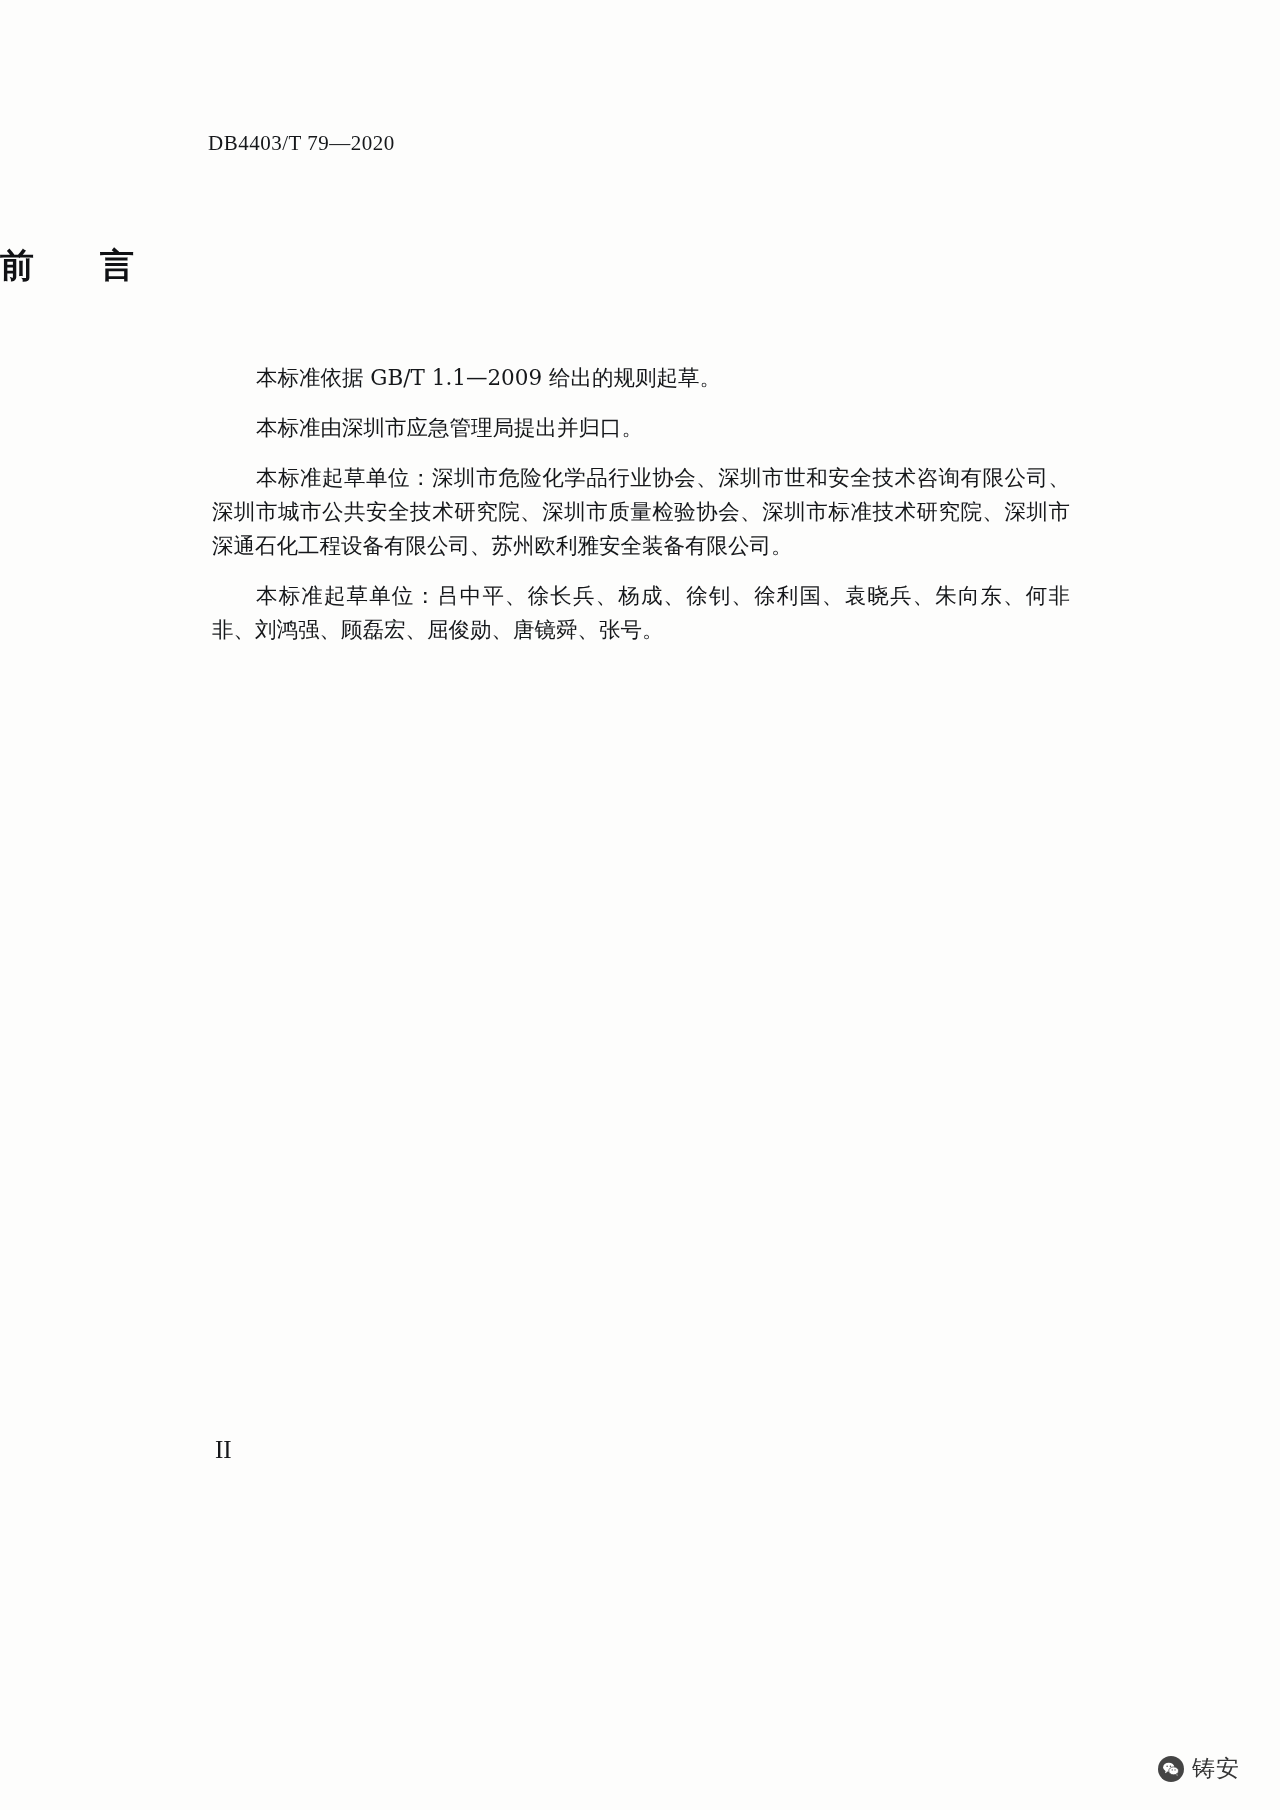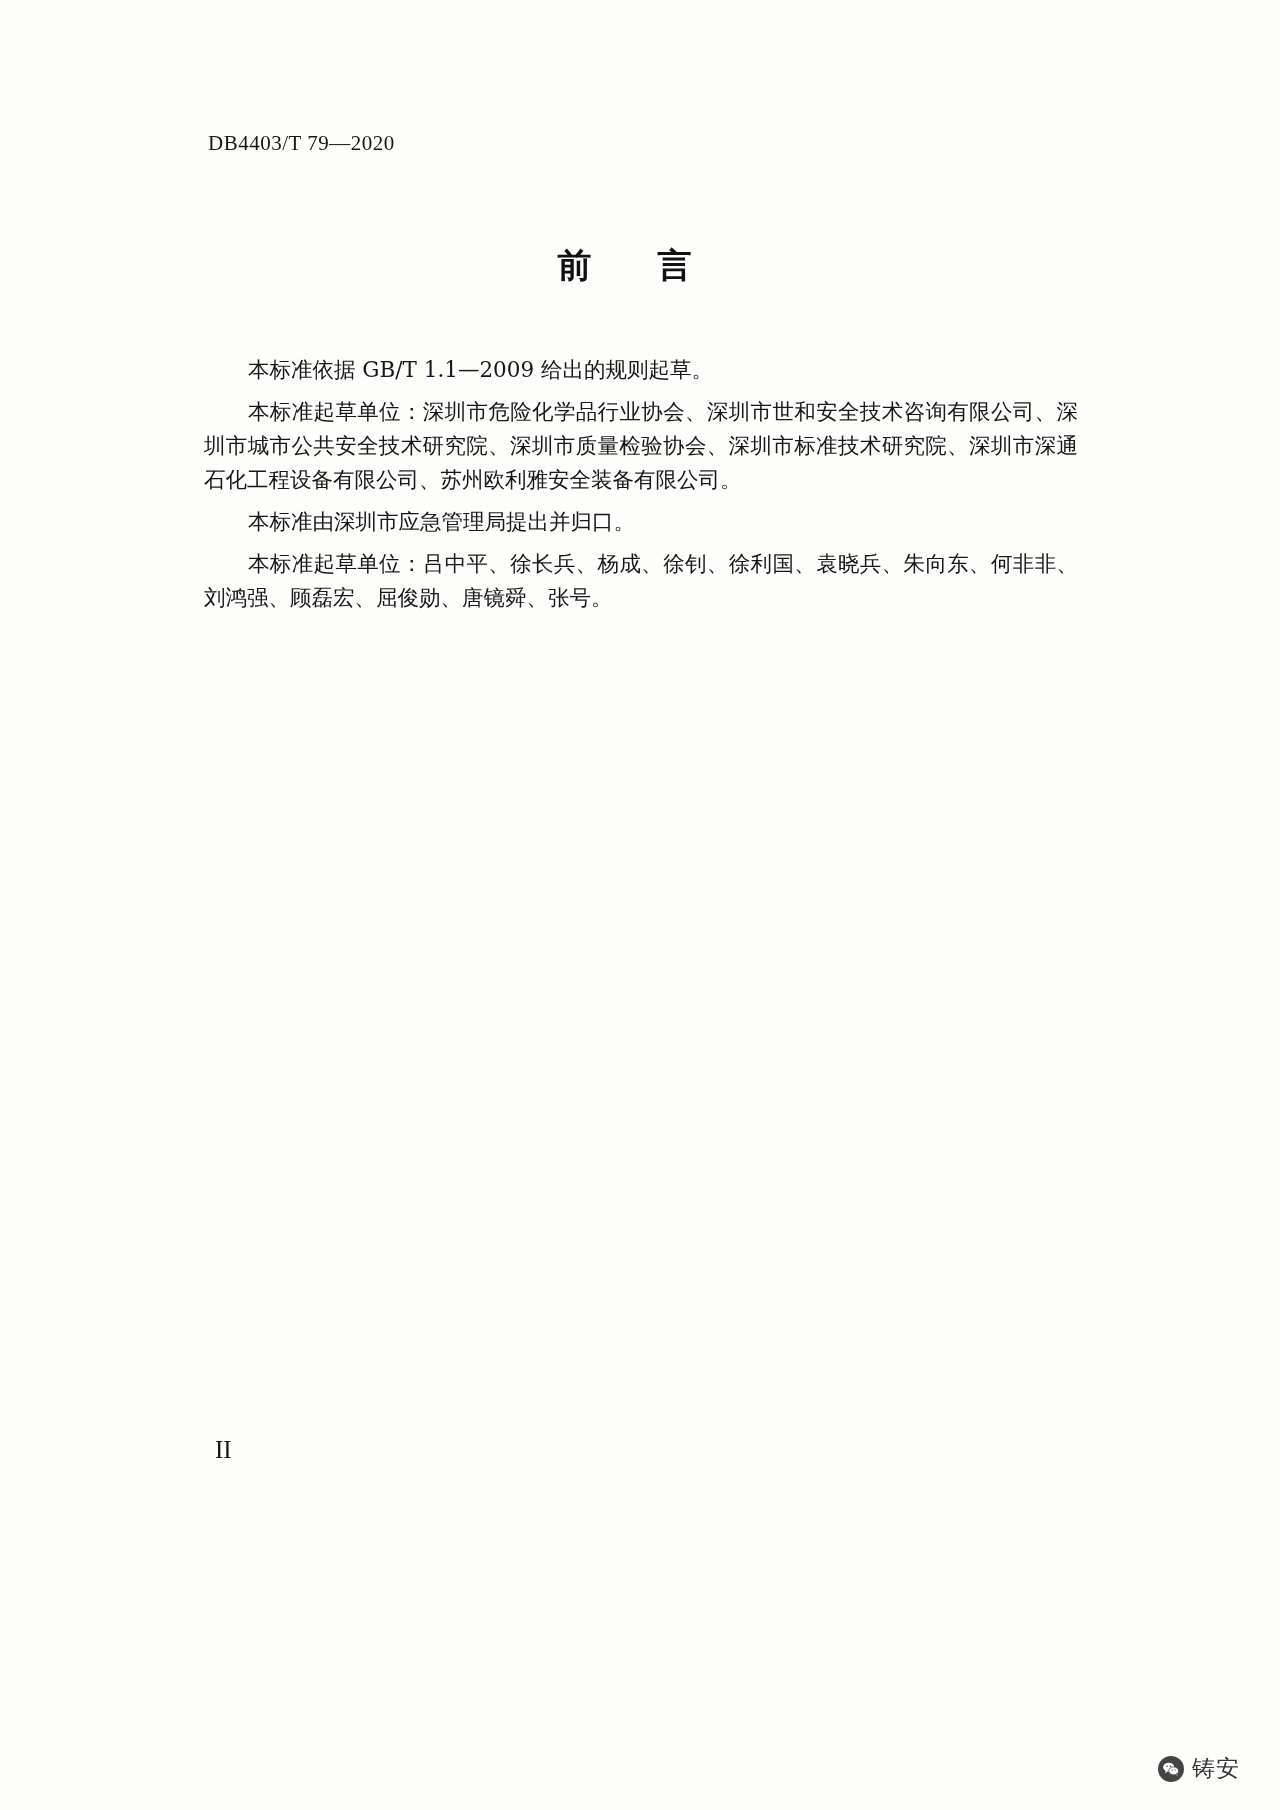--- a/index.html
+++ b/index.html
@@ -28,40 +28,40 @@
     font-size: 21px;
     letter-spacing: 0.5px;
     color: #15171a;
     white-space: nowrap;
   }
   .doc-title {
     position: absolute;
     left: 0;
     right: 15px;
     top: 243px;
-    text-align: center;
+    text-align: left;
     font-family: "DejaVu Serif", serif;
     font-size: 34px;
     font-weight: 700;
     letter-spacing: 16px;
     color: #101114;
   }
   .body-block {
     position: absolute;
     left: 196px;
     top: 345px;
     width: 890px;
     font-family: "DejaVu Serif", serif;
     font-size: 21.5px;
     line-height: 34px;
     color: #15171a;
     text-align: justify;
   }
   .para {
-    margin: 8px;
+    margin: 16px;
     text-indent: 44px;
   }
   .para + .para {
     margin-top: 0px;
   }
   .page-number {
     position: absolute;
     left: 215px;
     top: 1436px;
     font-family: "Liberation Serif", serif;
@@ -98,22 +98,22 @@
 <body>
 
 <div class="page">
 
   <div class="header-code">DB4403/T 79—2020</div>
 
   <div class="doc-title">前　言</div>
 
   <div class="body-block">
     <p class="para">本标准依据 GB/T 1.1—2009 给出的规则起草。</p>
+    <p class="para">本标准由深圳市应急管理局提出并归口。</p>
     <p class="para">本标准起草单位：深圳市危险化学品行业协会、深圳市世和安全技术咨询有限公司、深圳市城市公共安全技术研究院、深圳市质量检验协会、深圳市标准技术研究院、深圳市深通石化工程设备有限公司、苏州欧利雅安全装备有限公司。</p>
-    <p class="para">本标准由深圳市应急管理局提出并归口。</p>
     <p class="para">本标准起草单位：吕中平、徐长兵、杨成、徐钊、徐利国、袁晓兵、朱向东、何非非、刘鸿强、顾磊宏、屈俊勋、唐镜舜、张号。</p>
   </div>
 
   <div class="page-number">II</div>
 
   <div class="watermark">
     <span class="wechat-icon">
       <svg width="18" height="18" viewBox="0 0 24 24" aria-hidden="true">
         <ellipse cx="9" cy="9.5" rx="7.5" ry="6" fill="#ffffff"></ellipse>
         <polygon points="5,14 4,17.5 7.5,15.5" fill="#ffffff"></polygon>

